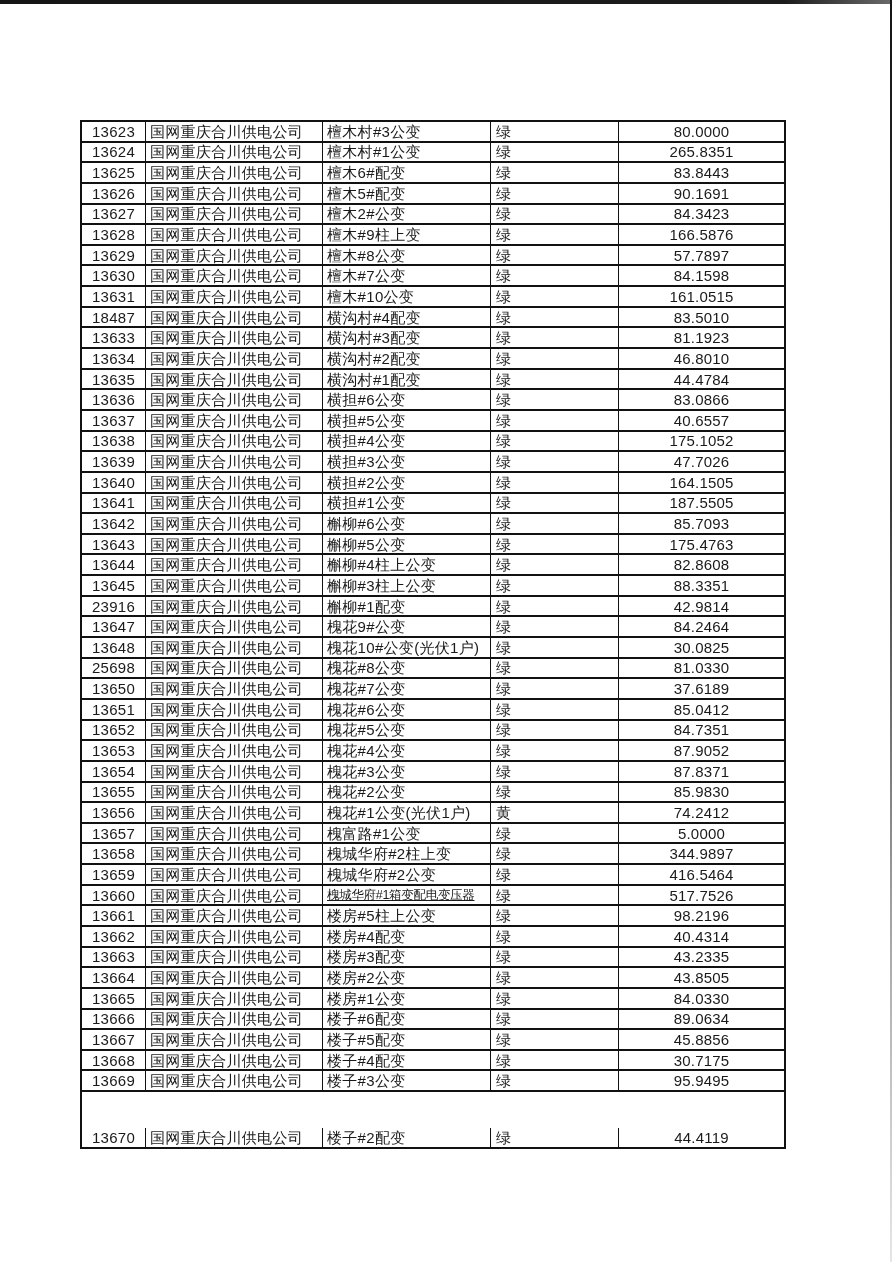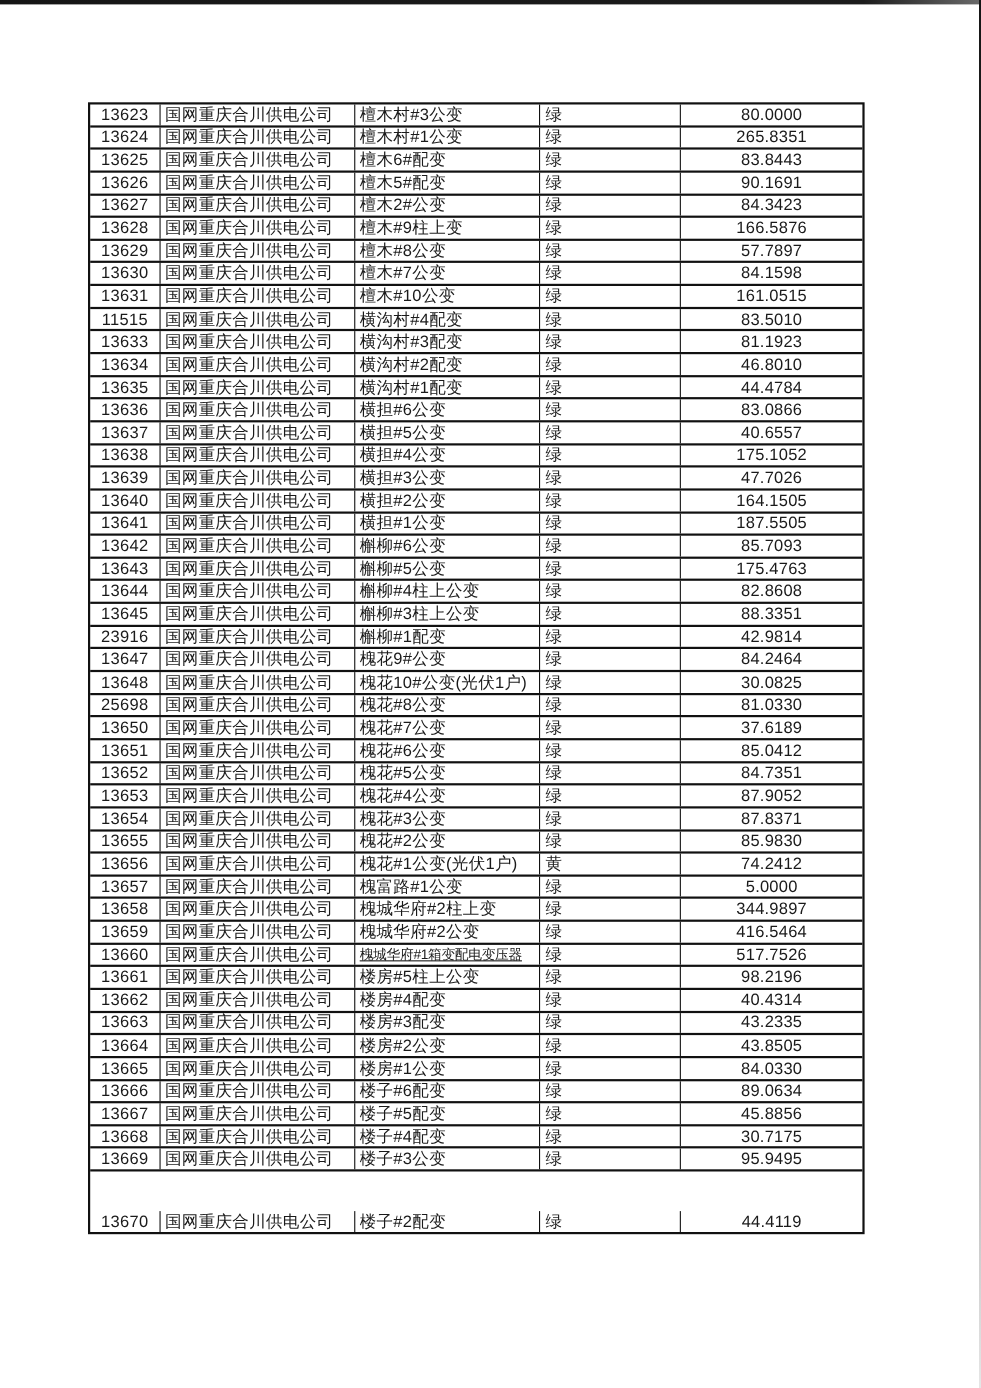--- a/index.html
+++ b/index.html
@@ -24,21 +24,21 @@
   }
   .right-edge {
     position: absolute;
     right: 0; top: 0;
     width: 2px; height: 1262px;
     background: linear-gradient(to bottom, #151515 0%, #3a3a3a 40%, #a9a9a9 75%, #e6e6e6 100%);
   }
   .data-table {
     position: absolute;
     left: 80px;
-    top: 93px;
+    top: 120px;
     width: 706px;
     height: 1029px;
     box-sizing: border-box;
     border: 2px solid #111111;
     display: flex;
     flex-direction: column;
     background: #ffffff;
   }
   .row {
     flex: 1 1 0;
@@ -132,21 +132,21 @@
         <div class="cell c-value">84.1598</div>
       </div>
       <div class="row">
         <div class="cell c-id">13631</div>
         <div class="cell c-company">国网重庆合川供电公司</div>
         <div class="cell c-device">檀木#10公变</div>
         <div class="cell c-status">绿</div>
         <div class="cell c-value">161.0515</div>
       </div>
       <div class="row">
-        <div class="cell c-id">11515</div>
+        <div class="cell c-id">18487</div>
         <div class="cell c-company">国网重庆合川供电公司</div>
         <div class="cell c-device">横沟村#4配变</div>
         <div class="cell c-status">绿</div>
         <div class="cell c-value">83.5010</div>
       </div>
       <div class="row">
         <div class="cell c-id">13633</div>
         <div class="cell c-company">国网重庆合川供电公司</div>
         <div class="cell c-device">横沟村#3配变</div>
         <div class="cell c-status">绿</div>

